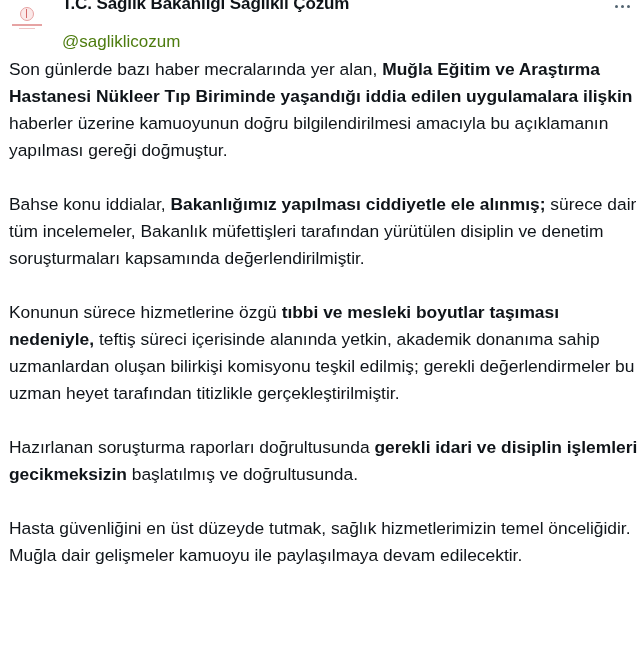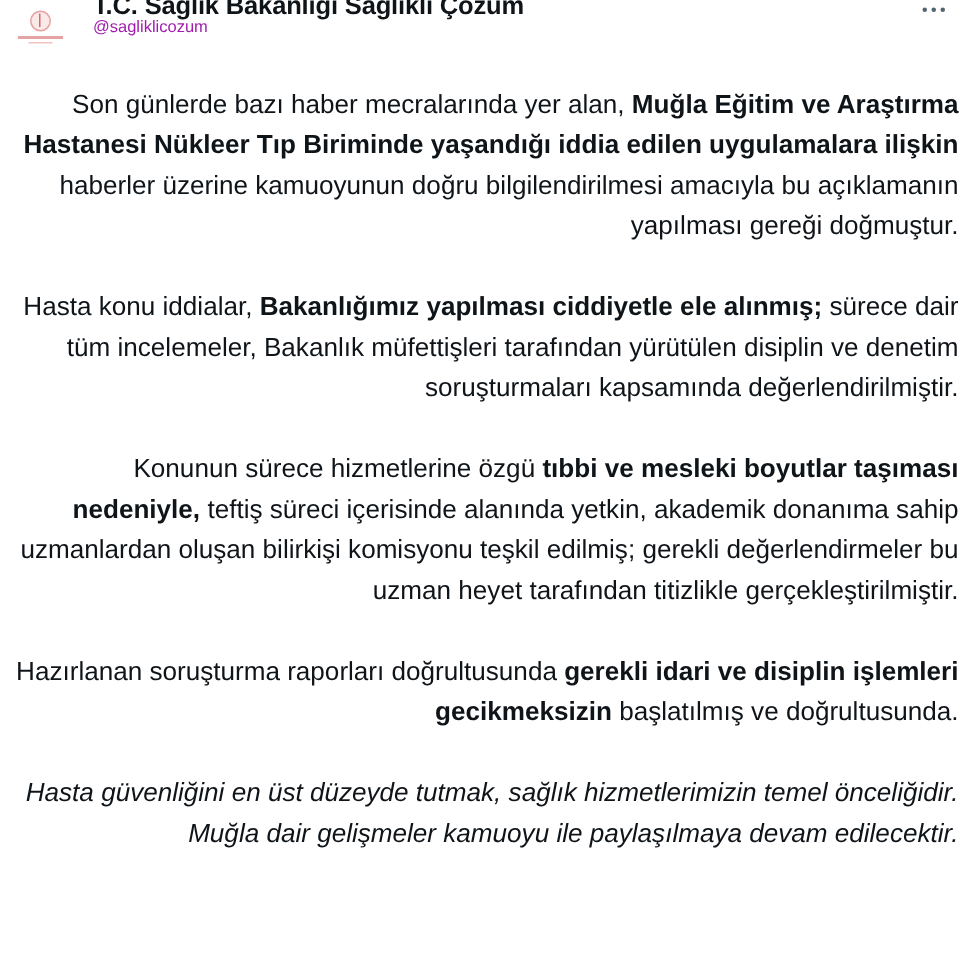--- a/index.html
+++ b/index.html
@@ -19,34 +19,34 @@
     .avatar .emblem::after {
       content: ""; position: absolute; left: 5px; top: 1px; width: 1px; height: 9px; background: #d46a6a;
     }
     .avatar .bar1 { width: 30px; height: 2px; background: #e6a3a3; margin-top: 3px; }
     .avatar .bar2 { width: 16px; height: 1px; background: #efc3c3; margin-top: 2px; }
     .name {
       position: absolute; left: 62px; top: -6px; font-weight: bold; font-size: 17px; color: #0f1419;
       white-space: nowrap; letter-spacing: -0.1px;
     }
     .handle {
-      position: absolute; left: 62px; top: 12px; font-size: 11px; color: #a21caf; white-space: nowrap;
+      position: absolute; left: 62px; top: 32px; font-size: 17px; color: #4d7c0f; white-space: nowrap;
     }
     .more {
       position: absolute; left: 608px; top: -2px; width: 28px; height: 16px;
       display: flex; align-items: center; justify-content: center; gap: 3px; cursor: pointer;
     }
     .more span { width: 3px; height: 3px; border-radius: 50%; background: #536471; display: block; }
 
     .body-text {
       position: absolute; left: 9px; top: 56px; width: 630px;
       font-size: 17.4px; line-height: 27px; color: #0f1419;
     }
-    .para { margin: 0 0 27px 0; text-align: right; }
-    .para.tight { margin-bottom: 0; font-style: italic; }
+    .para { margin: 0 0 27px 0; }
+    .para.tight { margin-bottom: 0; }
     b { font-weight: bold; }
   </style>
 </head>
 <body>
 
 <div class="header">
   <div class="avatar">
     <div class="emblem"></div>
     <div class="bar1"></div>
     <div class="bar2"></div>
@@ -58,21 +58,21 @@
     <span></span>
     <span></span>
   </div>
 </div>
 
 <div class="body-text">
   <p class="para">
     <span>Son günlerde bazı haber mecralarında yer alan, </span><b>Muğla Eğitim ve Araştırma Hastanesi Nükleer Tıp Biriminde yaşandığı iddia edilen uygulamalara ilişkin</b><span> haberler üzerine kamuoyunun doğru bilgilendirilmesi amacıyla bu açıklamanın yapılması gereği doğmuştur.</span>
   </p>
   <p class="para">
-    <span>Hasta konu iddialar, </span><b>Bakanlığımız yapılması ciddiyetle ele alınmış;</b><span> sürece dair tüm incelemeler, Bakanlık müfettişleri tarafından yürütülen disiplin ve denetim soruşturmaları kapsamında değerlendirilmiştir.</span>
+    <span>Bahse konu iddialar, </span><b>Bakanlığımız yapılması ciddiyetle ele alınmış;</b><span> sürece dair tüm incelemeler, Bakanlık müfettişleri tarafından yürütülen disiplin ve denetim soruşturmaları kapsamında değerlendirilmiştir.</span>
   </p>
   <p class="para">
     <span>Konunun sürece hizmetlerine özgü </span><b>tıbbi ve mesleki boyutlar taşıması nedeniyle,</b><span> teftiş süreci içerisinde alanında yetkin, akademik donanıma sahip uzmanlardan oluşan bilirkişi komisyonu teşkil edilmiş; gerekli değerlendirmeler bu uzman heyet tarafından titizlikle gerçekleştirilmiştir.</span>
   </p>
   <p class="para">
     <span>Hazırlanan soruşturma raporları doğrultusunda </span><b>gerekli idari ve disiplin işlemleri gecikmeksizin</b><span> başlatılmış ve doğrultusunda.</span>
   </p>
   <p class="para tight">
     <span>Hasta güvenliğini en üst düzeyde tutmak, sağlık hizmetlerimizin temel önceliğidir.</span>
   </p>

